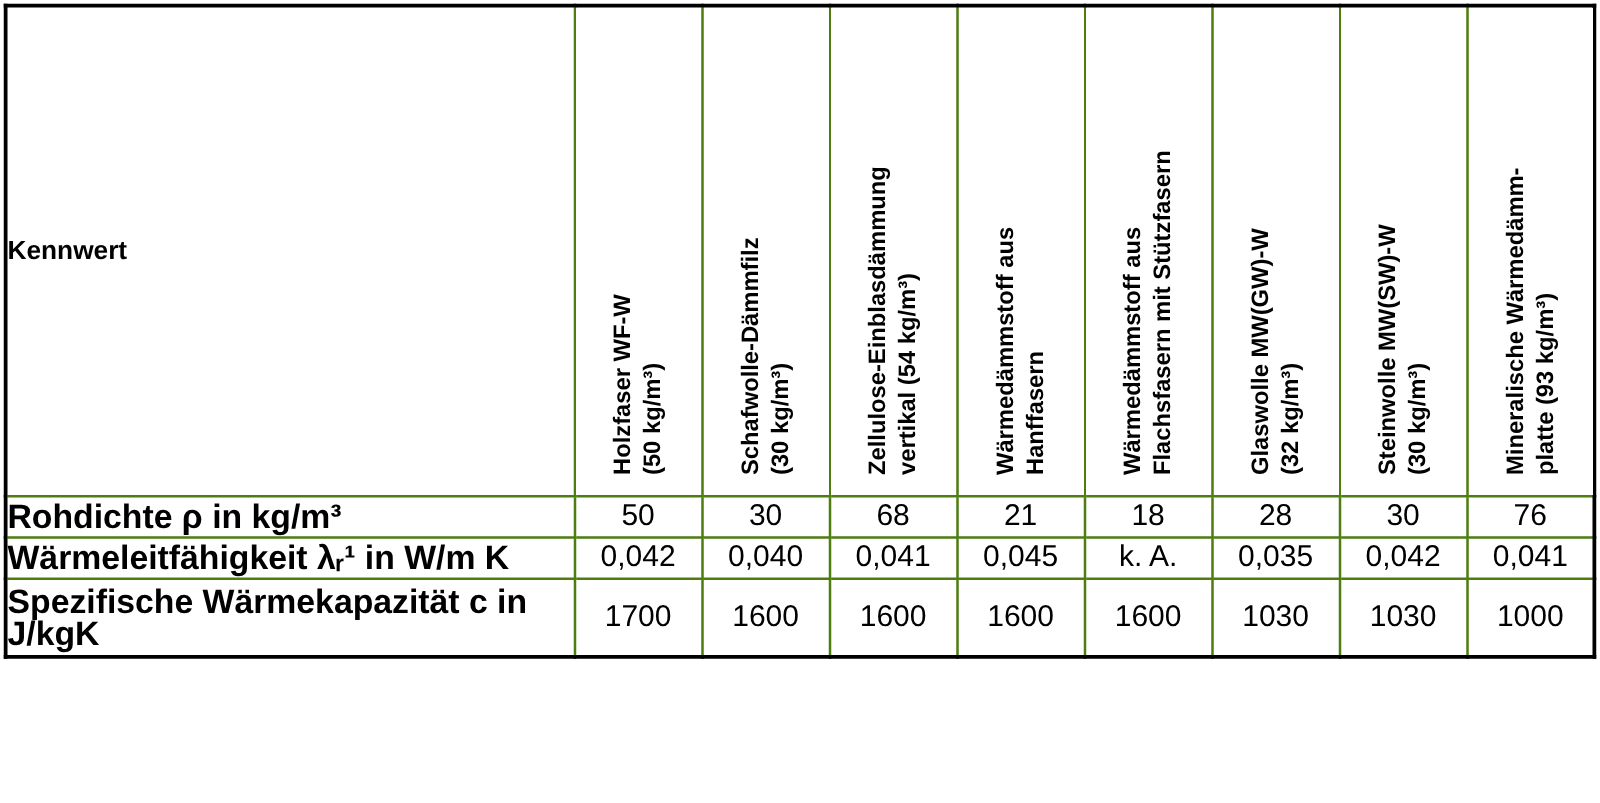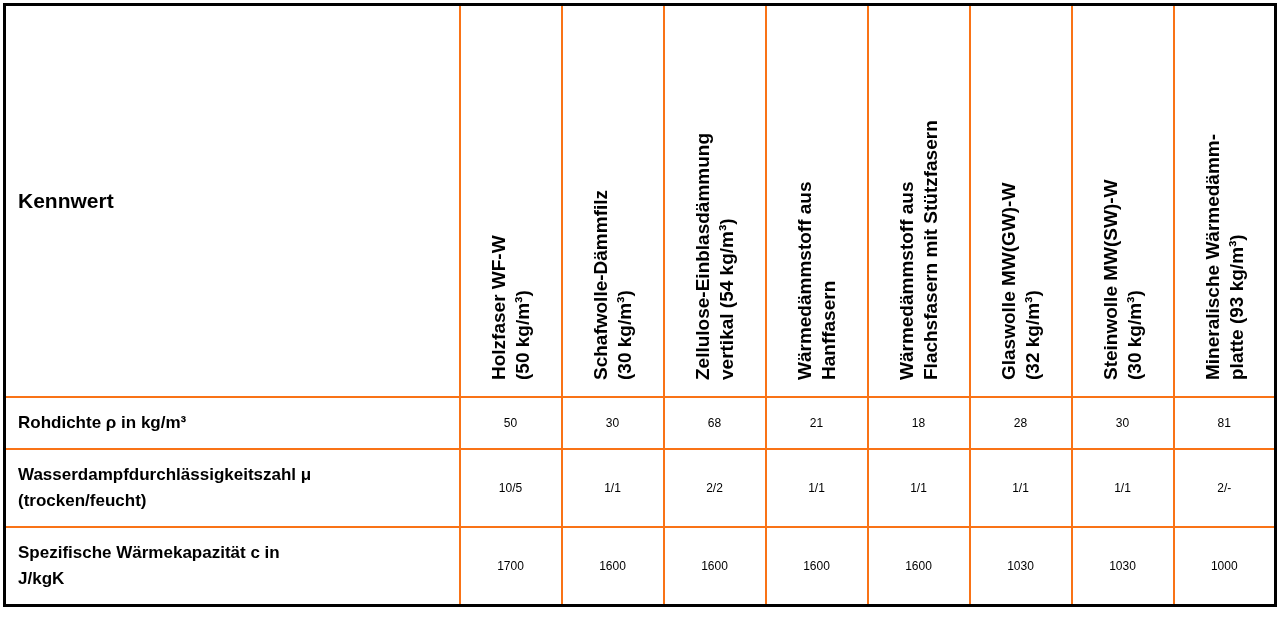--- a/index.html
+++ b/index.html
@@ -14,22 +14,22 @@
   .page { width: 1280px; height: 642px; position: relative; }
 
   table.matprops {
     border-collapse: collapse;
     table-layout: fixed;
     position: absolute;
     left: 3px; top: 3px;
     background: #ffffff;
   }
   table.matprops th, table.matprops td {
-    border: 2px solid #f97316;
-    padding: 12px;
+    border: 2px solid #4d7c0f;
+    padding: 0;
     background: #ffffff;
   }
   table.matprops { border: 3px solid #000000; }
 
   col.c-label { width: 455px; }
   col.c-data  { width: 102px; }
 
   tr.header-row { height: 392px; }
   tr.r-single   { height: 33px; }
   tr.r-double-a { height: 66px; }
@@ -60,28 +60,28 @@
     font-weight: bold;
     line-height: 24px;
     white-space: nowrap;
     text-align: left;
   }
 
   td.lbl {
     vertical-align: middle;
     text-align: left;
     padding-left: 7px;
-    font-size: 17px;
+    font-size: 27px;
     font-weight: bold;
     line-height: 26px;
   }
   td.val {
     vertical-align: middle;
     text-align: center;
-    font-size: 12px;
+    font-size: 24px;
     font-weight: normal;
   }
 </style>
 </head>
 <body>
 
 <div class="page">
   <table class="matprops">
     <colgroup>
       <col class="c-label">
@@ -154,39 +154,38 @@
       <td class="lbl">
         <div>Rohdichte ρ in kg/m³</div>
       </td>
       <td class="val">50</td>
       <td class="val">30</td>
       <td class="val">68</td>
       <td class="val">21</td>
       <td class="val">18</td>
       <td class="val">28</td>
       <td class="val">30</td>
-      <td class="val">81</td>
-    </tr>
-
-
-
-    <tr class="r-double-a">
+      <td class="val">76</td>
+    </tr>
+
+    <tr class="r-single">
       <td class="lbl">
-        <div>Wasserdampfdurchlässigkeitszahl μ</div>
-        <div>(trocken/feucht)</div>
+        <div>Wärmeleitfähigkeit λᵣ¹ in W/m K</div>
       </td>
-      <td class="val">10/5</td>
-      <td class="val">1/1</td>
-      <td class="val">2/2</td>
-      <td class="val">1/1</td>
-      <td class="val">1/1</td>
-      <td class="val">1/1</td>
-      <td class="val">1/1</td>
-      <td class="val">2/-</td>
-    </tr>
+      <td class="val">0,042</td>
+      <td class="val">0,040</td>
+      <td class="val">0,041</td>
+      <td class="val">0,045</td>
+      <td class="val">k. A.</td>
+      <td class="val">0,035</td>
+      <td class="val">0,042</td>
+      <td class="val">0,041</td>
+    </tr>
+
+
 
     <tr class="r-double-b">
       <td class="lbl">
         <div>Spezifische Wärmekapazität c in</div>
         <div>J/kgK</div>
       </td>
       <td class="val">1700</td>
       <td class="val">1600</td>
       <td class="val">1600</td>
       <td class="val">1600</td>

